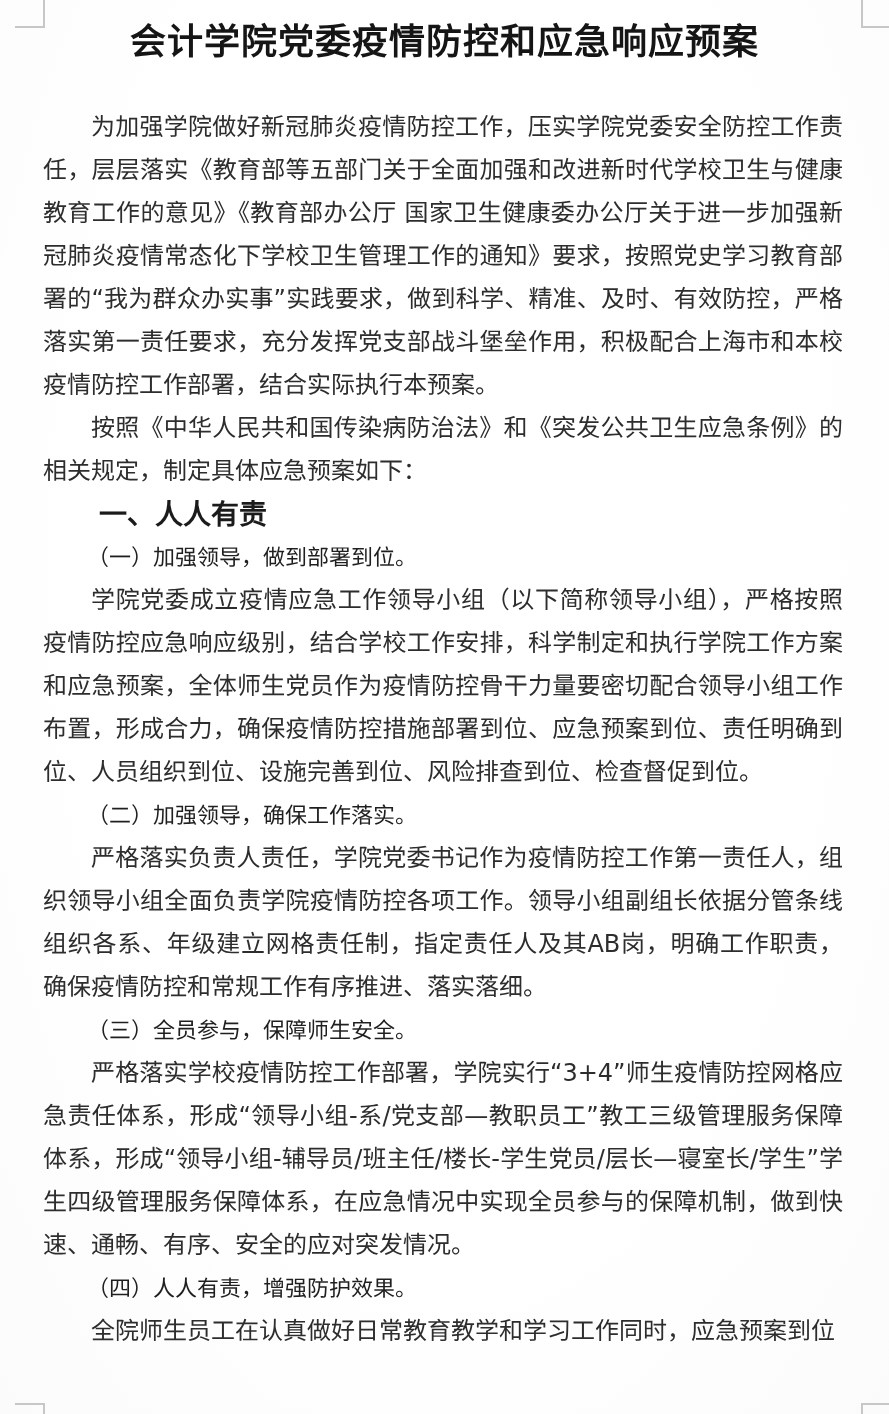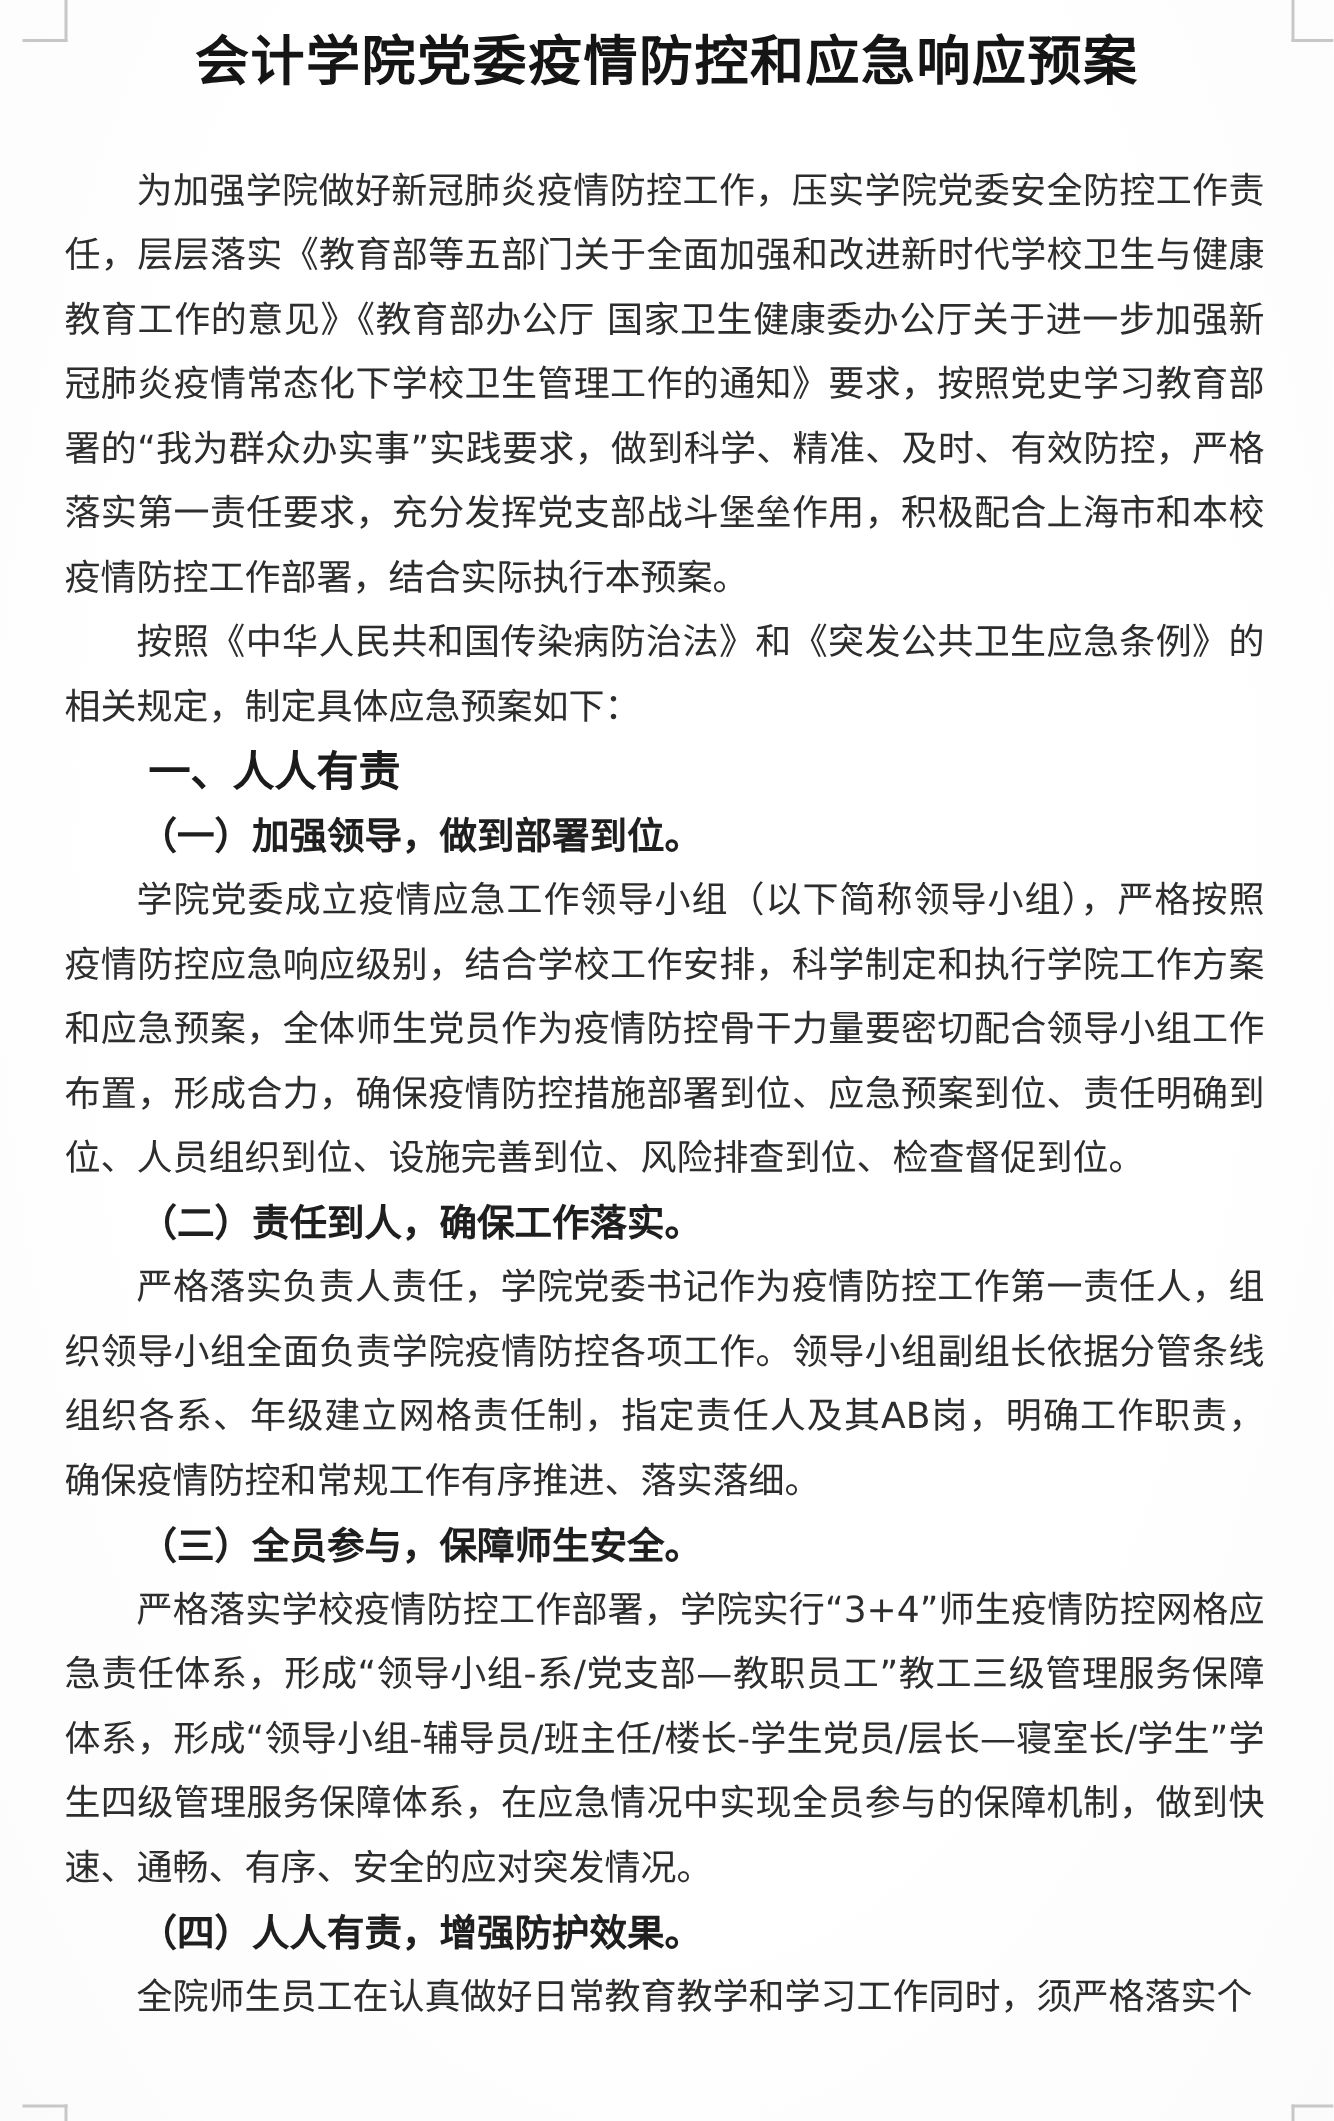--- a/index.html
+++ b/index.html
@@ -48,22 +48,22 @@
     text-align: justify;
     text-justify: inter-character;
   }
   .h-section {
     font-size: 28px;
     font-weight: 700;
     color: #1b1b1b;
     line-height: 43px;
   }
   .h-sub {
-    font-size: 25px;
-    font-weight: 700;
+    font-size: 22px;
+    font-weight: 400;
     color: #1f1f1f;
   }
   
   .crop {
     position: absolute;
     pointer-events: none;
   }
   .crop-tl {
     left: 15px; top: 0;
     width: 28px; height: 26px;
@@ -100,21 +100,21 @@
   <div class="crop crop-br"></div>
 
   <h1 class="doc-title">会计学院党委疫情防控和应急响应预案</h1>
 
   <div class="doc-body">
     <p class="para">为加强学院做好新冠肺炎疫情防控工作，压实学院党委安全防控工作责任，层层落实《教育部等五部门关于全面加强和改进新时代学校卫生与健康教育工作的意见》《教育部办公厅 国家卫生健康委办公厅关于进一步加强新冠肺炎疫情常态化下学校卫生管理工作的通知》要求，按照党史学习教育部署的“我为群众办实事”实践要求，做到科学、精准、及时、有效防控，严格落实第一责任要求，充分发挥党支部战斗堡垒作用，积极配合上海市和本校疫情防控工作部署，结合实际执行本预案。</p>
     <p class="para">按照《中华人民共和国传染病防治法》和《突发公共卫生应急条例》的相关规定，制定具体应急预案如下：</p>
     <h2 class="h-section">一、人人有责</h2>
     <h3 class="h-sub">（一）加强领导，做到部署到位。</h3>
     <p class="para">学院党委成立疫情应急工作领导小组（以下简称领导小组），严格按照疫情防控应急响应级别，结合学校工作安排，科学制定和执行学院工作方案和应急预案，全体师生党员作为疫情防控骨干力量要密切配合领导小组工作布置，形成合力，确保疫情防控措施部署到位、应急预案到位、责任明确到位、人员组织到位、设施完善到位、风险排查到位、检查督促到位。</p>
-    <h3 class="h-sub">（二）责任到人，确保工作落实。</h3>
+    <h3 class="h-sub">（二）加强领导，确保工作落实。</h3>
     <p class="para">严格落实负责人责任，学院党委书记作为疫情防控工作第一责任人，组织领导小组全面负责学院疫情防控各项工作。领导小组副组长依据分管条线组织各系、年级建立网格责任制，指定责任人及其AB岗，明确工作职责，确保疫情防控和常规工作有序推进、落实落细。</p>
     <h3 class="h-sub">（三）全员参与，保障师生安全。</h3>
     <p class="para">严格落实学校疫情防控工作部署，学院实行“3+4”师生疫情防控网格应急责任体系，形成“领导小组-系/党支部—教职员工”教工三级管理服务保障体系，形成“领导小组-辅导员/班主任/楼长-学生党员/层长—寝室长/学生”学生四级管理服务保障体系，在应急情况中实现全员参与的保障机制，做到快速、通畅、有序、安全的应对突发情况。</p>
     <h3 class="h-sub">（四）人人有责，增强防护效果。</h3>
-    <p class="para">全院师生员工在认真做好日常教育教学和学习工作同时，须严格落实个</p>
+    <p class="para">全院师生员工在认真做好日常教育教学和学习工作同时，应急预案到位</p>
   </div>
 
 </div>
 
 </body></html>

